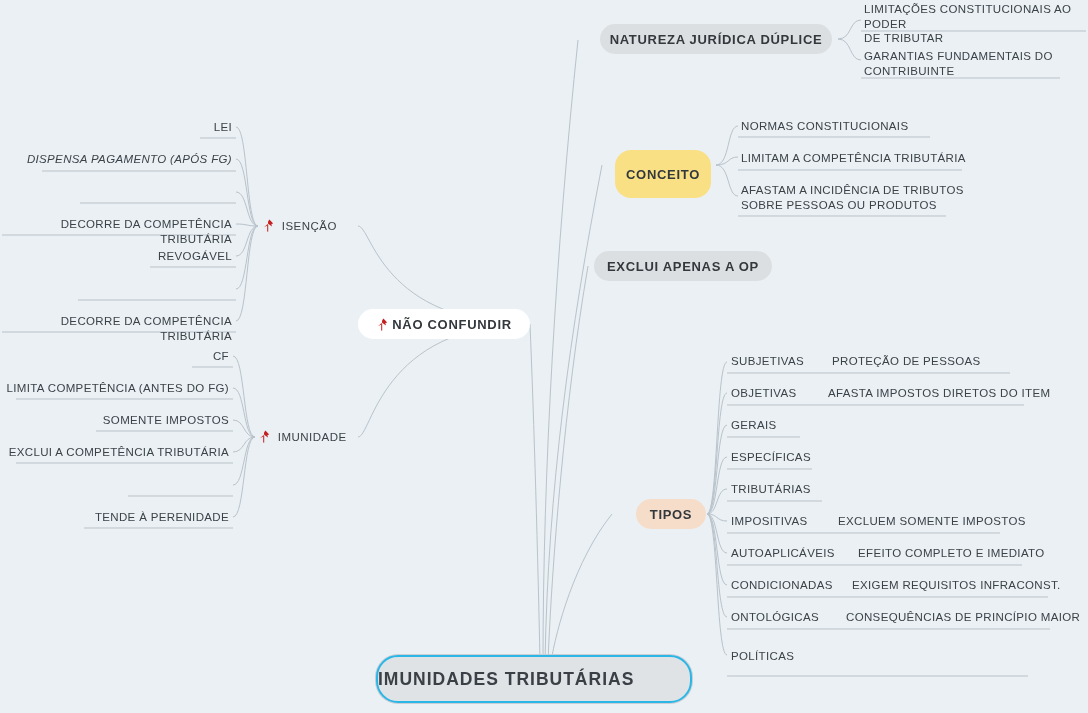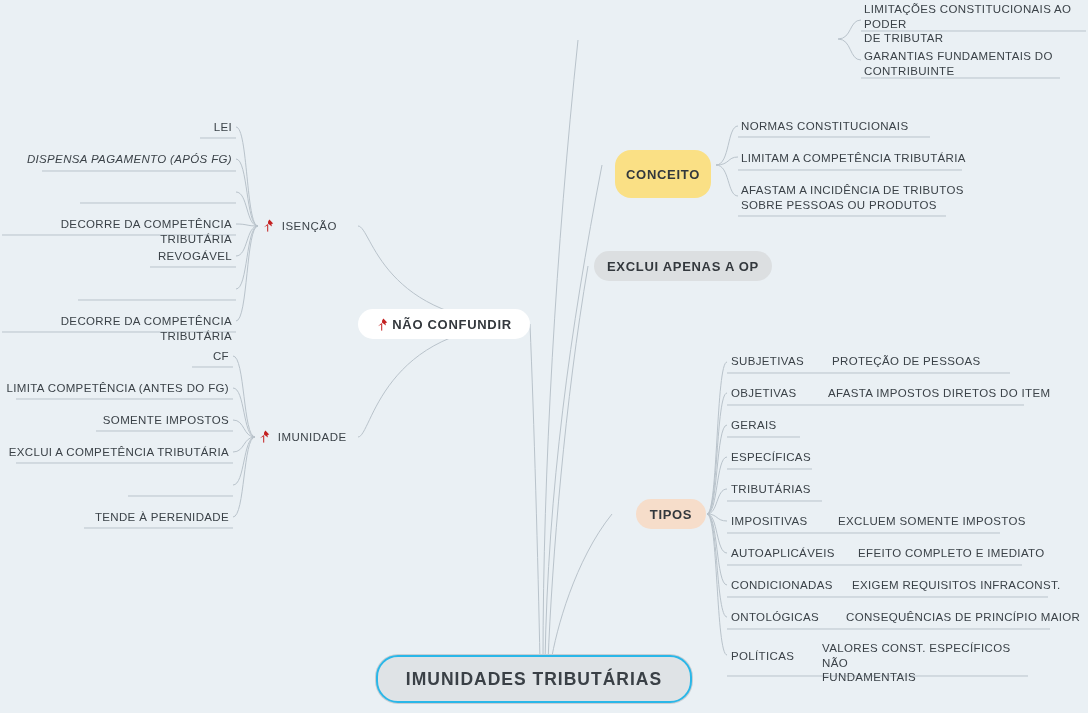--- a/index.html
+++ b/index.html
@@ -64,21 +64,20 @@
   .pill-gray   { background: #dcdfe1; }
   .pill-yellow { background: #fae085; }
   .pill-peach  { background: #f6ddca; }
   .pill-white  { background: #ffffff; }
 
   
   #central {
     position: absolute;
     display: flex;
     align-items: center;
-    justify-content: center;
     background: #dfe3e6;
     border: 2px solid #2ab7e8;
     border-radius: 22px;
     box-shadow: 0 0 0 1px #c8ced3;
     box-sizing: border-box;
   }
   #central span {
     font-weight: bold;
     font-size: 17.5px;
     letter-spacing: 1px;
@@ -172,20 +171,23 @@
       <path d="M233 463 L16 463"></path>
       <path d="M233 496 L128 496"></path>
       <path d="M233 528 L84 528"></path>
     </g>
   </svg>
 
   <div id="central" style="left:376px; top:655px; width:316px; height:48px;">
     <span>IMUNIDADES TRIBUTÁRIAS</span>
   </div>
 
+  <div class="pill pill-gray" style="left:600px; top:24px; width:232px; height:30px;">
+    <span>NATUREZA JURÍDICA DÚPLICE</span>
+  </div>
 
   <div class="pill pill-yellow" style="left:615px; top:150px; width:96px; height:48px;">
     <span>CONCEITO</span>
   </div>
 
   <div class="pill pill-gray" style="left:594px; top:251px; width:178px; height:30px;">
     <span>EXCLUI APENAS A OP</span>
   </div>
 
   <div class="pill pill-peach" style="left:636px; top:499px; width:70px; height:30px;">
@@ -253,22 +255,20 @@
   <div class="leaf r" style="left:731px; top:546px; width:130px;">AUTOAPLICÁVEIS</div>
   <div class="leaf r" style="left:858px; top:546px; width:230px;">EFEITO COMPLETO E IMEDIATO</div>
 
   <div class="leaf r" style="left:731px; top:578px; width:130px;">CONDICIONADAS</div>
   <div class="leaf r" style="left:852px; top:578px; width:240px;">EXIGEM REQUISITOS INFRACONST.</div>
 
   <div class="leaf r" style="left:731px; top:610px; width:130px;">ONTOLÓGICAS</div>
   <div class="leaf r" style="left:846px; top:610px; width:240px;">CONSEQUÊNCIAS DE PRINCÍPIO MAIOR</div>
 
   <div class="leaf r" style="left:731px; top:649px; width:130px;">POLÍTICAS</div>
-  <div class="leaf r" style="left:822px; top:641px; width:215px;">VALORES CONST. ESPECÍFICOS NÃO
-FUNDAMENTAIS</div>
 
   <div class="leaf l" style="left:0px; top:120px; width:232px;">LEI</div>
   <div class="leaf l" style="left:0px; top:152px; width:232px;font-style:italic;">DISPENSA PAGAMENTO (APÓS FG)</div>
   <div class="leaf l" style="left:0px; top:217px; width:232px;">DECORRE DA COMPETÊNCIA TRIBUTÁRIA</div>
   <div class="leaf l" style="left:0px; top:249px; width:232px;">REVOGÁVEL</div>
   <div class="leaf l" style="left:0px; top:314px; width:232px;">DECORRE DA COMPETÊNCIA TRIBUTÁRIA</div>
 
   <div class="leaf l" style="left:0px; top:349px; width:229px;">CF</div>
   <div class="leaf l" style="left:0px; top:381px; width:229px;">LIMITA COMPETÊNCIA (ANTES DO FG)</div>
   <div class="leaf l" style="left:0px; top:413px; width:229px;">SOMENTE IMPOSTOS</div>

